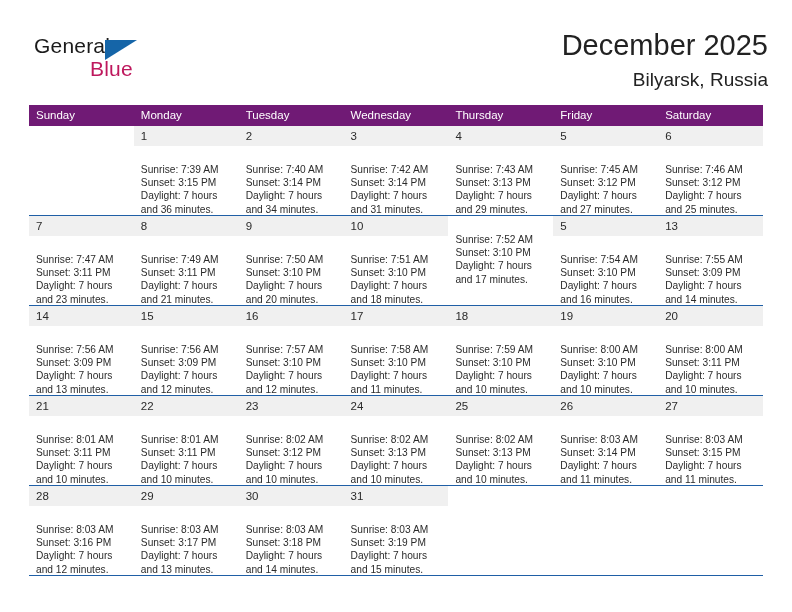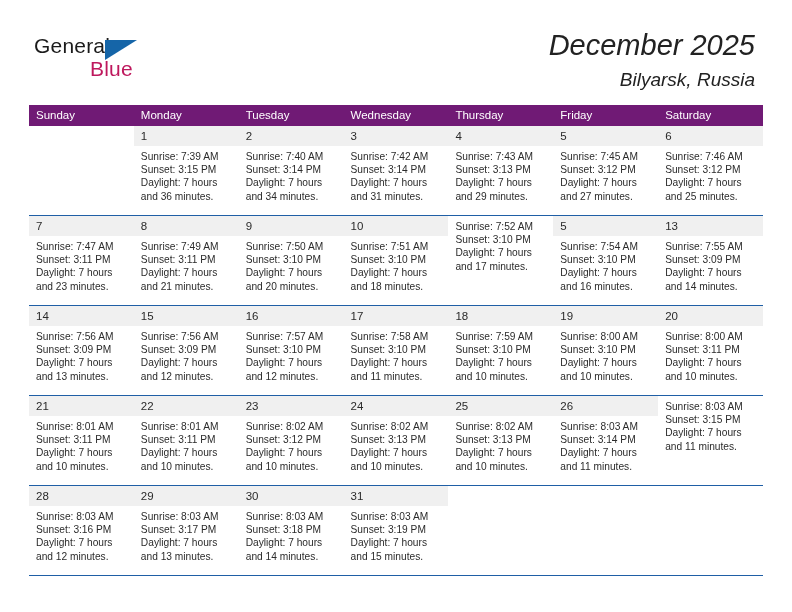--- a/index.html
+++ b/index.html
@@ -58,24 +58,23 @@
     position: absolute;
     left: 56px;
     top: 23px;
     font-size: 21px;
     color: #be185d;
     letter-spacing: 0.2px;
   }
 
   .title-block {
     position: absolute;
-    right: 37px;
+    right: 24px;
     top: 28px;
     text-align: right;
-    font-style: italic;
   }
   .month-title {
     font-size: 29px;
     color: #222222;
     line-height: 34px;
     white-space: nowrap;
   }
   .location {
     margin-top: 9px;
     font-size: 19px;
@@ -128,21 +127,21 @@
     box-sizing: border-box;
   }
   .day-num {
     font-size: 11.5px;
     color: #2a2a2a;
     line-height: 20px;
     padding-left: 7px;
     display: block;
   }
   .day-body {
-    padding: 4px 5px 0 7px;
+    padding: 17px 5px 0 7px;
   }
   .day-line {
     font-size: 10.2px;
     line-height: 13.2px;
     color: #2b2b2b;
     white-space: nowrap;
   }
   .calendar-bottom {
     border-top: 1px solid #1f5fa6;
     height: 0;
@@ -471,20 +470,23 @@
               <span class="day-num">26</span>
             </div>
             <div class="day-body">
               <div class="day-line">Sunrise: 8:03 AM</div>
               <div class="day-line">Sunset: 3:14 PM</div>
               <div class="day-line">Daylight: 7 hours</div>
               <div class="day-line">and 11 minutes.</div>
             </div>
           </div>
           <div class="day-cell">
+            <div class="day-num-bar">
+              <span class="day-num">27</span>
+            </div>
             <div class="day-body">
               <div class="day-line">Sunrise: 8:03 AM</div>
               <div class="day-line">Sunset: 3:15 PM</div>
               <div class="day-line">Daylight: 7 hours</div>
               <div class="day-line">and 11 minutes.</div>
             </div>
           </div>
         </div>
         <div class="week-row">
           <div class="day-cell">

